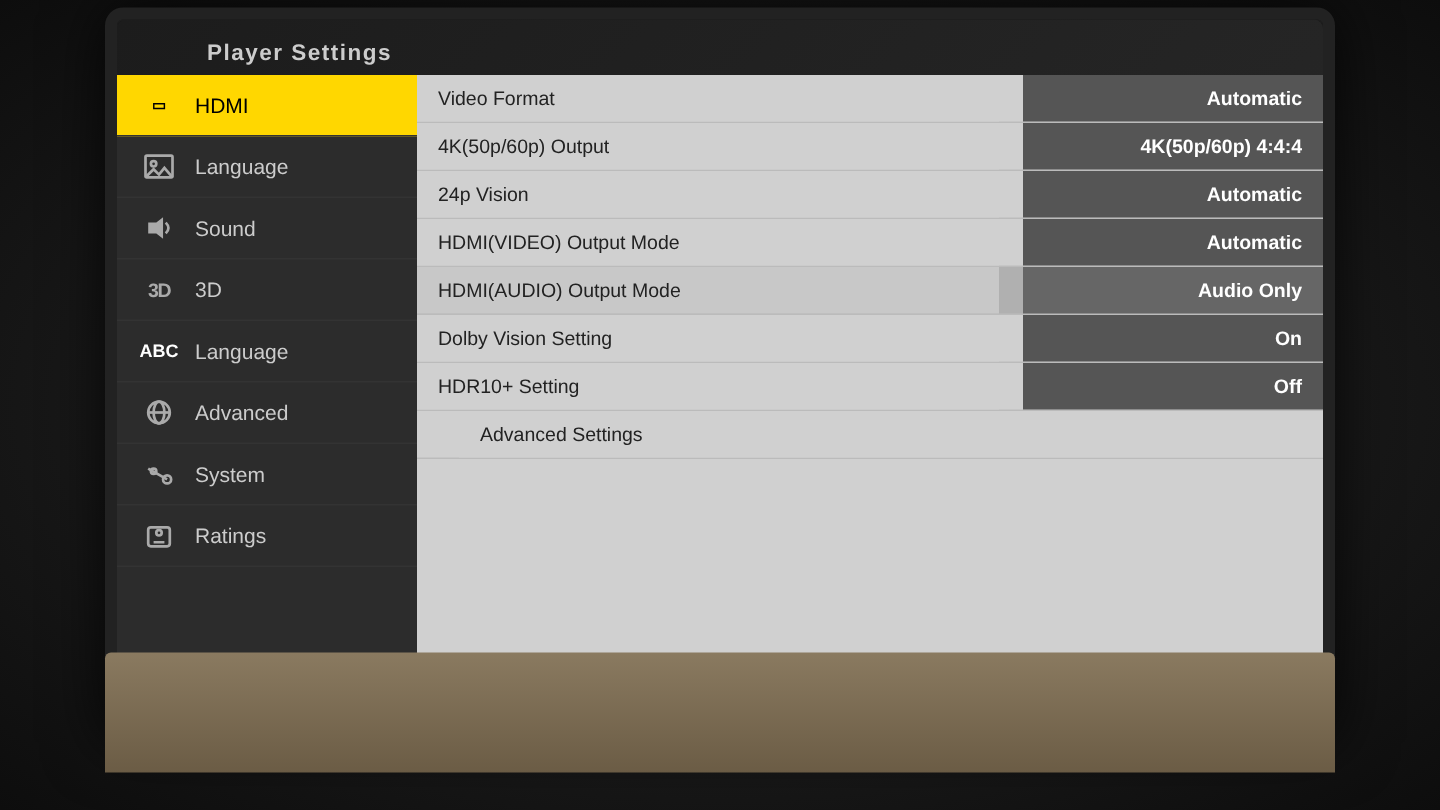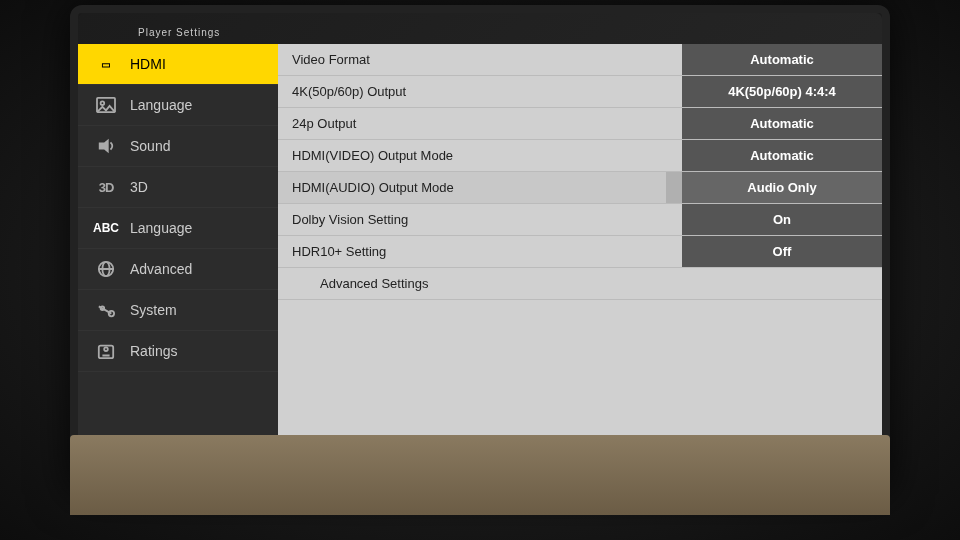--- a/index.html
+++ b/index.html
@@ -78,22 +78,23 @@
       width: 100%;
       height: 100%;
       display: flex;
       flex-direction: column;
       background: linear-gradient(135deg, #1c1c1c 0%, #2a2a2a 100%);
     }
 
     .header {
       padding: 14px 0 6px 60px;
       color: #ccc;
-      font-size: 10px;
+      font-size: 15px;
       letter-spacing: 1px;
+      font-weight: bold;
     }
 
     .content-area {
       display: flex;
       flex: 1;
     }
 
     
     .sidebar {
       width: 200px;
@@ -181,25 +182,25 @@
       color: #222;
       background: #d0d0d0;
     }
 
     .settings-row.highlighted .settings-label {
       background: #b8b8b8;
     }
 
     .settings-value {
       width: 200px;
-      padding: 8px 24px;
+      padding: 8px 14px;
       font-size: 13px;
       color: #fff;
       background: #555;
-      text-align: center;
+      text-align: right;
       font-weight: bold;
     }
   </style>
 </head>
 <body>
 
 <div class="room-bg"></div>
 
 <div style="position:relative; display:flex; flex-direction:column; align-items:center;">
   <div class="tv-container">
@@ -321,21 +322,21 @@
                 <div class="settings-label">
                   <span>4K(50p/60p) Output</span>
                 </div>
                 <div class="settings-value">
                   <span>4K(50p/60p) 4:4:4</span>
                 </div>
               </div>
 
               <div class="settings-row">
                 <div class="settings-label">
-                  <span>24p Output</span>
+                  <span>24p Vision</span>
                 </div>
                 <div class="settings-value">
                   <span>Automatic</span>
                 </div>
               </div>
 
               <div class="settings-row">
                 <div class="settings-label">
                   <span>HDMI(VIDEO) Output Mode</span>
                 </div>

